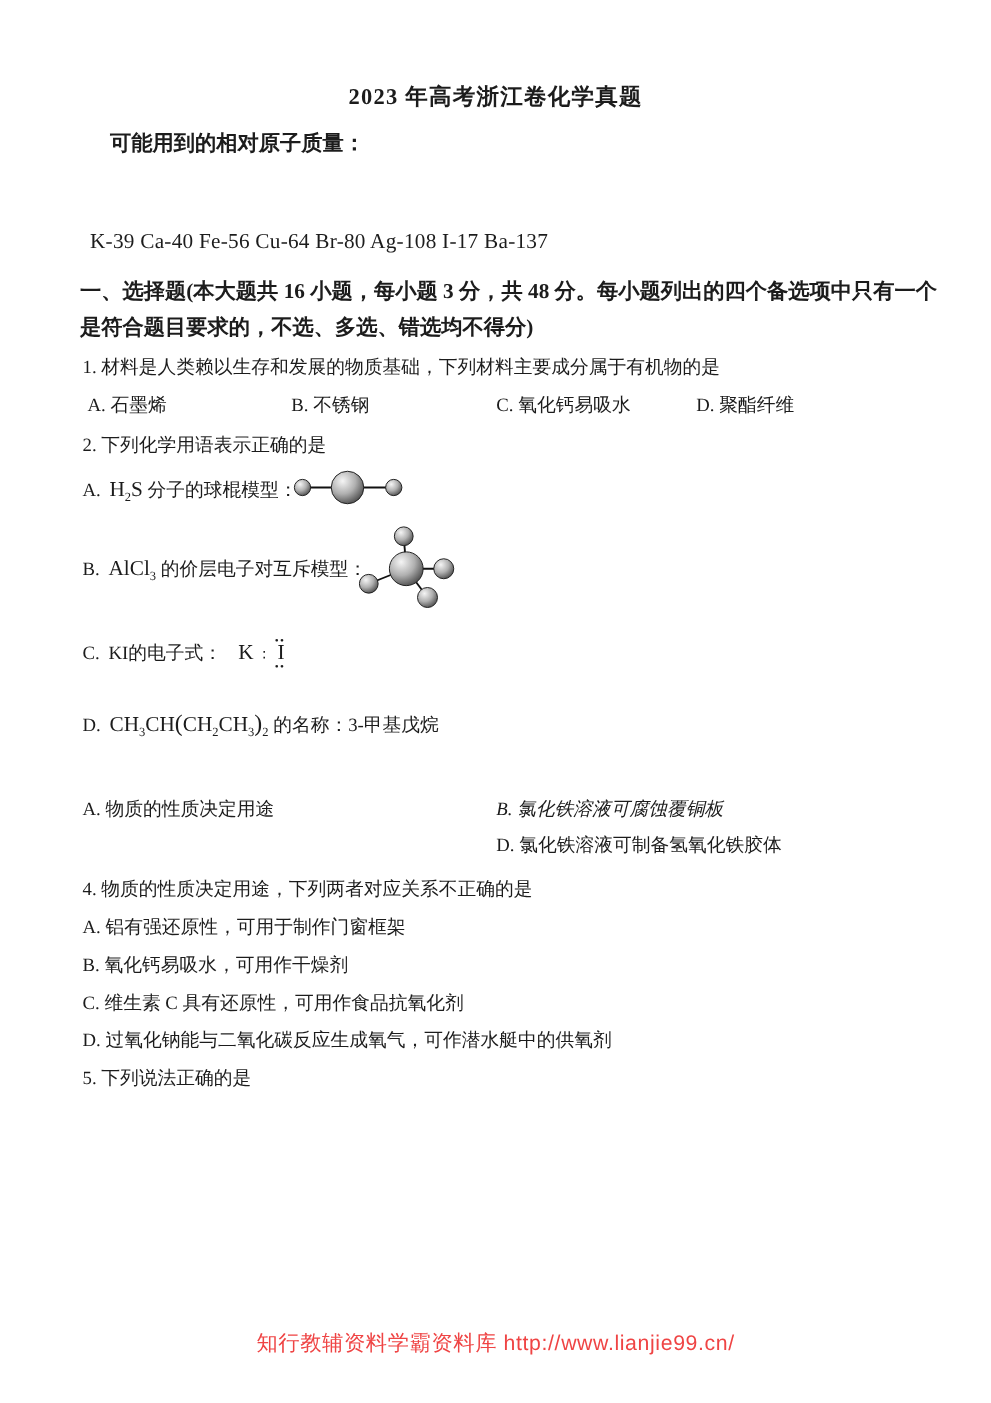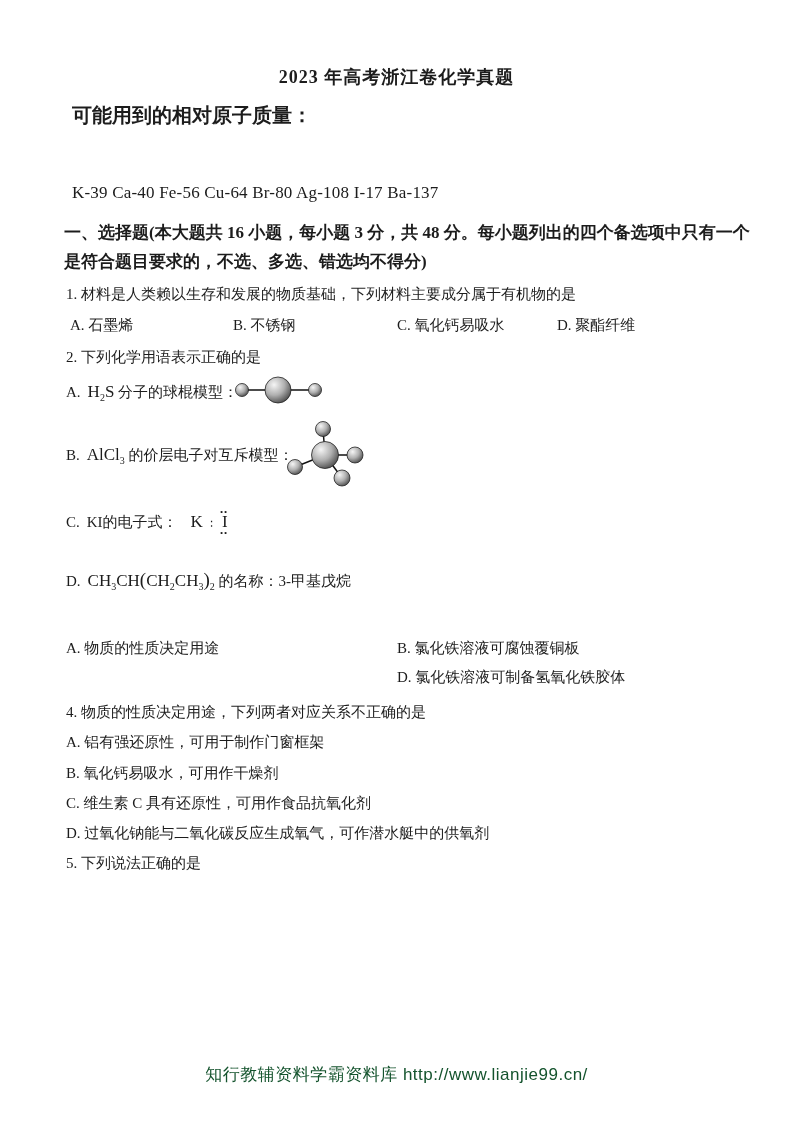--- a/index.html
+++ b/index.html
@@ -12,39 +12,39 @@
     overflow:hidden;
   }
   .abs{position:absolute;}
   .t{white-space:pre;}
   .title{
     left:0;top:62px;width:793px;
     text-align:center;
     font-size:18px;font-weight:bold;
     letter-spacing:1px;line-height:30px;
   }
-  .masses-label{left:72px;top:104px;font-size:20px;font-weight:bold;line-height:22px;}
+  .masses-label{left:88px;top:104px;font-size:17px;font-weight:bold;line-height:22px;}
   .masses-line{left:72px;font-size:17px;line-height:22px;letter-spacing:0.2px;}
   .section-line{left:64px;font-size:17px;font-weight:bold;line-height:24px;}
   .line{position:absolute;font-size:15px;line-height:20px;}
   .option-label{margin-right:7px;}
   .formula{font-size:17px;}
   .sub{font-size:10px;vertical-align:-4px;}
   .paren{font-size:19px;}
   .kspace{margin-left:13px;font-size:17px;}
   .lewis{display:inline-block;position:relative;margin-left:17px;font-size:17px;width:10px;}
   .dots-top{position:absolute;top:-10px;left:0px;font-size:9px;letter-spacing:1px;}
   .dots-bottom{position:absolute;bottom:-11px;left:0px;font-size:9px;letter-spacing:1px;}
   .dots-left{position:absolute;left:-10px;top:2px;font-size:12px;}
   .footer{
     left:0;top:1064px;width:793px;
     text-align:center;
     font-family:"Liberation Sans","DejaVu Sans",sans-serif;
     font-size:17px;line-height:22px;
-    color:#14532d;letter-spacing:0.5px;
+    color:#ef4444;letter-spacing:0.5px;
   }
   svg{display:block;}
 </style>
 </head>
 <body>
 
 <div class="page">
 
   <div class="abs title t">2023 年高考浙江卷化学真题</div>
 
@@ -103,21 +103,21 @@
 
   <div class="line" style="left:66px;top:512px;text-align:center;">
     <span class="option-label t">C.</span><span class="t">KI的电子式：</span><span class="kspace t">K</span><span class="lewis"><span class="dots-top t">••</span><span class="dots-left t">∶</span><span class="t">I</span><span class="dots-bottom t">••</span></span>
   </div>
 
   <div class="line" style="left:66px;top:570px;">
     <span class="option-label t">D.</span><span class="formula t">CH</span><span class="sub t">3</span><span class="formula t">CH</span><span class="formula paren t">(</span><span class="formula t">CH</span><span class="sub t">2</span><span class="formula t">CH</span><span class="sub t">3</span><span class="formula paren t">)</span><span class="sub t">2</span><span class="t"> 的名称：</span><span class="t">3-甲基戊烷</span>
   </div>
 
   <div class="line t" style="left:66px;top:638px;">A. 物质的性质决定用途</div>
-  <div class="line t" style="left:397px;top:638px;">B. 氯化铁溶液可腐蚀覆铜板</div>
+  <div class="line t" style="left:397px;top:638px;font-style:italic;">B. 氯化铁溶液可腐蚀覆铜板</div>
   <div class="line t" style="left:397px;top:667px;">D. 氯化铁溶液可制备氢氧化铁胶体</div>
 
   <div class="line t" style="left:66px;top:702px;">4. 物质的性质决定用途，下列两者对应关系不正确的是</div>
   <div class="line t" style="left:66px;top:732px;">A. 铝有强还原性，可用于制作门窗框架</div>
   <div class="line t" style="left:66px;top:763px;">B. 氧化钙易吸水，可用作干燥剂</div>
   <div class="line t" style="left:66px;top:793px;">C. 维生素 C 具有还原性，可用作食品抗氧化剂</div>
   <div class="line t" style="left:66px;top:823px;">D. 过氧化钠能与二氧化碳反应生成氧气，可作潜水艇中的供氧剂</div>
 
   <div class="line t" style="left:66px;top:853px;">5. 下列说法正确的是</div>
 

